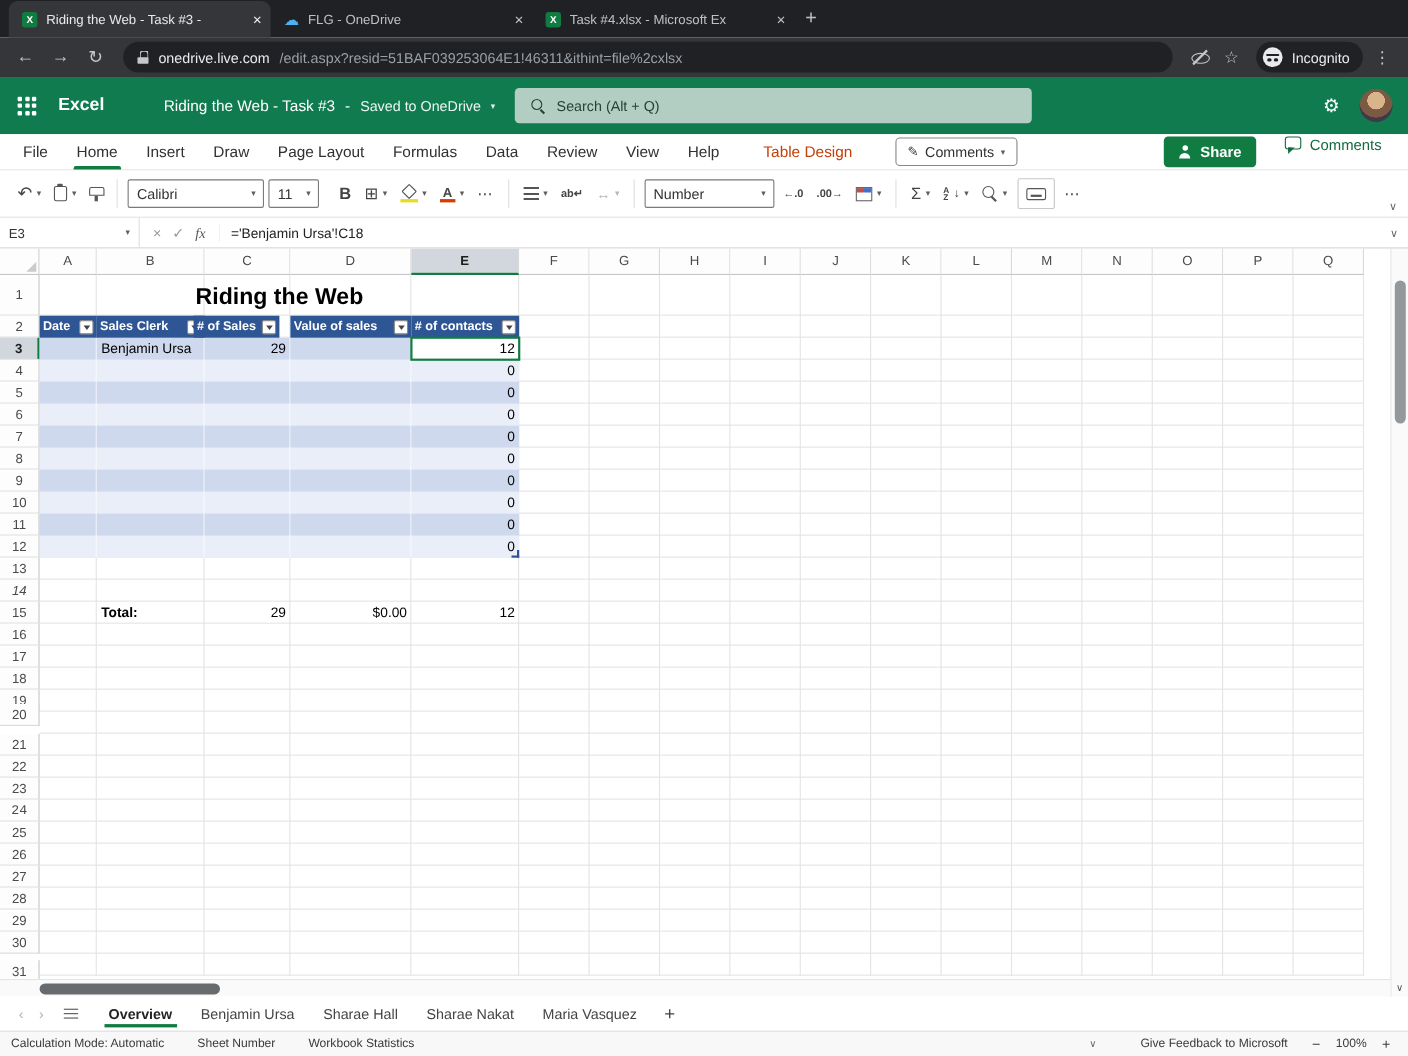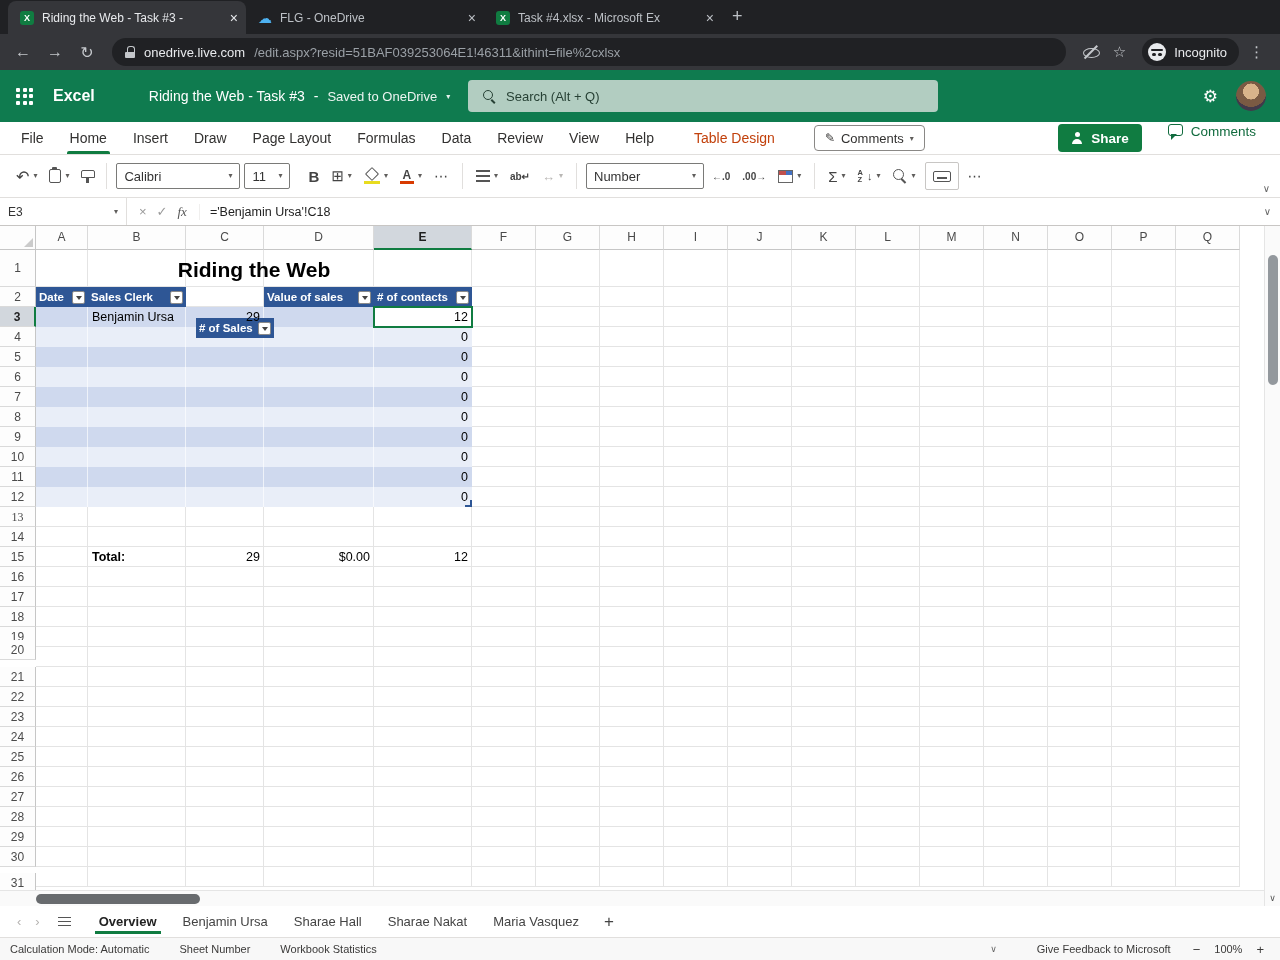--- a/index.html
+++ b/index.html
@@ -434,32 +434,32 @@
       <div class="rowhead sel" style="top: 81px; height: 20px; line-height: 20px;">3</div>
       <div class="rowhead" style="top: 101px; height: 20px; line-height: 20px;">4</div>
       <div class="rowhead" style="top: 121px; height: 20px; line-height: 20px;">5</div>
       <div class="rowhead" style="top: 141px; height: 20px; line-height: 20px;">6</div>
       <div class="rowhead" style="top: 161px; height: 20px; line-height: 20px;">7</div>
       <div class="rowhead" style="top: 181px; height: 20px; line-height: 20px;">8</div>
       <div class="rowhead" style="top: 201px; height: 20px; line-height: 20px;">9</div>
       <div class="rowhead" style="top: 221px; height: 20px; line-height: 20px;">10</div>
       <div class="rowhead" style="top: 241px; height: 20px; line-height: 20px;">11</div>
       <div class="rowhead" style="top: 261px; height: 20px; line-height: 20px;">12</div>
-      <div class="rowhead" style="top: 281px; height: 20px; line-height: 20px; font-family: Liberation Serif, serif;">13</div>
-      <div class="rowhead" style="top: 301px; height: 20px; line-height: 20px;">14</div>
+      <div class="rowhead" style="top: 281px; height: 20px; line-height: 20px;">13</div>
+      <div class="rowhead" style="top: 301px; height: 20px; line-height: 20px; font-style: italic;">14</div>
       <div class="rowhead" style="top: 321px; height: 20px; line-height: 20px;">15</div>
       <div class="rowhead" style="top: 341px; height: 20px; line-height: 20px;">16</div>
       <div class="rowhead" style="top: 361px; height: 20px; line-height: 20px;">17</div>
       <div class="rowhead" style="top: 381px; height: 20px; line-height: 20px;">18</div>
       <div class="rowhead" style="top: 401px; height: 20px; line-height: 20px;">19</div>
       <div class="rowhead" style="top: 414px; height: 20px; line-height: 20px;">20</div>
       <div class="rowhead" style="top: 441px; height: 20px; line-height: 20px;">21</div>
       <div class="rowhead" style="top: 461px; height: 20px; line-height: 20px;">22</div>
       <div class="rowhead" style="top: 481px; height: 20px; line-height: 20px;">23</div>
-      <div class="rowhead" style="top: 501px; height: 20px; line-height: 20px;">24</div>
+      <div class="rowhead" style="top: 501px; height: 20px; line-height: 20px; font-family: Liberation Mono, monospace;">24</div>
       <div class="rowhead" style="top: 521px; height: 20px; line-height: 20px;">25</div>
       <div class="rowhead" style="top: 541px; height: 20px; line-height: 20px;">26</div>
       <div class="rowhead" style="top: 561px; height: 20px; line-height: 20px;">27</div>
       <div class="rowhead" style="top: 581px; height: 20px; line-height: 20px;">28</div>
       <div class="rowhead" style="top: 601px; height: 20px; line-height: 20px;">29</div>
       <div class="rowhead" style="top: 621px; height: 20px; line-height: 20px;">30</div>
       <div class="rowhead" style="top: 647px; height: 20px; line-height: 20px;">31</div>
       <div class="vline" style="left: 87px; top: 24px; height: 637px;"></div>
       <div class="vline" style="left: 185px; top: 24px; height: 637px;"></div>
       <div class="vline" style="left: 263px; top: 24px; height: 637px;"></div>
@@ -523,21 +523,21 @@
       <div class="vline lite" style="left: 263px; top: 81px; height: 200px;"></div>
       <div class="vline lite" style="left: 373px; top: 81px; height: 200px;"></div>
       <div class="thead-cell" style="left: 36px; width: 52px; top: 61px;">
         <span>Date</span>
         <div class="filter-btn"></div>
       </div>
       <div class="thead-cell" style="left: 88px; width: 98px; top: 61px;">
         <span>Sales Clerk</span>
         <div class="filter-btn"></div>
       </div>
-      <div class="thead-cell" style="left: 196px; width: 78px; top: 61px; margin-top: 31px;">
+      <div class="thead-cell" style="left: 176px; width: 78px; top: 61px;">
         <span># of Sales</span>
         <div class="filter-btn"></div>
       </div>
       <div class="thead-cell" style="left: 264px; width: 110px; top: 61px;">
         <span>Value of sales</span>
         <div class="filter-btn"></div>
       </div>
       <div class="thead-cell" style="left: 374px; width: 98px; top: 61px;">
         <span># of contacts</span>
         <div class="filter-btn"></div>

